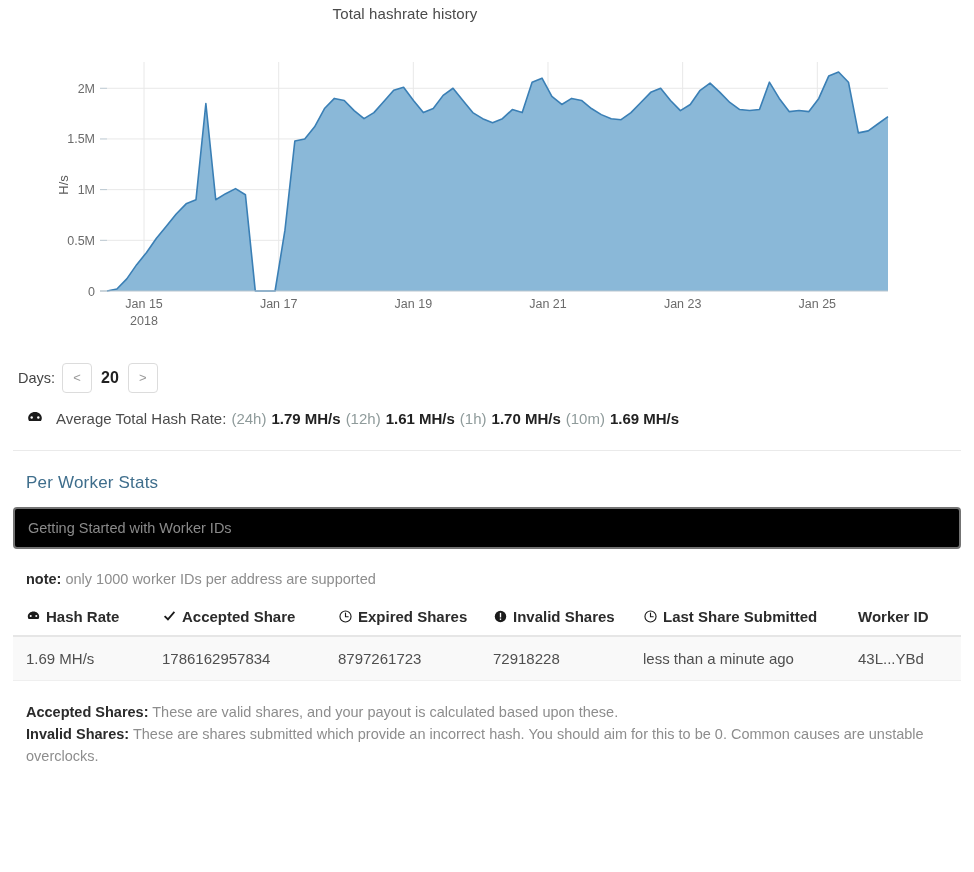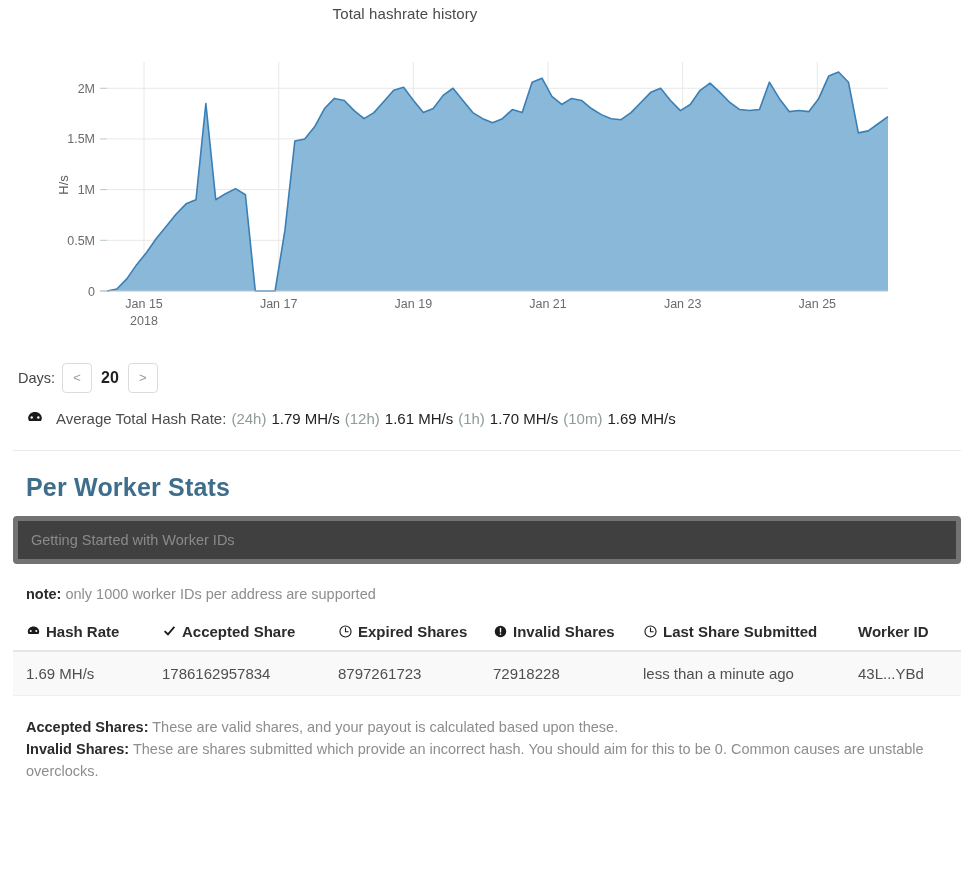--- a/index.html
+++ b/index.html
@@ -82,41 +82,41 @@
     white-space: nowrap;
   }
   .avg-icon {
     width: 18px; height: 18px;
     margin-right: 12px;
     flex: none;
     display: inline-block;
   }
   .avg-label { color: #4c4c4c; }
   .avg-period { color: #8f9b9b; margin-left: 5px; }
-  .avg-val { color: #222; font-weight: normal; margin-left: 5px; }
+  .avg-val { color: #222; font-weight: bold; margin-left: 5px; }
 
   .hr-divider {
     border: 0;
     border-top: 1px solid #eaeaea;
     margin: 23px 13px 0 13px;
   }
 
   
   .section-title {
-    font-size: 25px;
-    font-weight: bold;
+    font-size: 17px;
+    font-weight: normal;
     color: #3f6e8c;
     padding-left: 26px;
     margin: 22px 0 14px 0;
     letter-spacing: 0.2px;
   }
   .info-box {
     margin: 0 13px;
-    background: #404040;
-    border: 5px solid #737373;
+    background: #000000;
+    border: 2px solid #737373;
     border-radius: 4px;
     height: 38px;
     display: flex;
     align-items: center;
     padding: 0 13px;
   }
   .info-box-text {
     font-size: 14.5px;
     color: #8a8a8a;
   }

